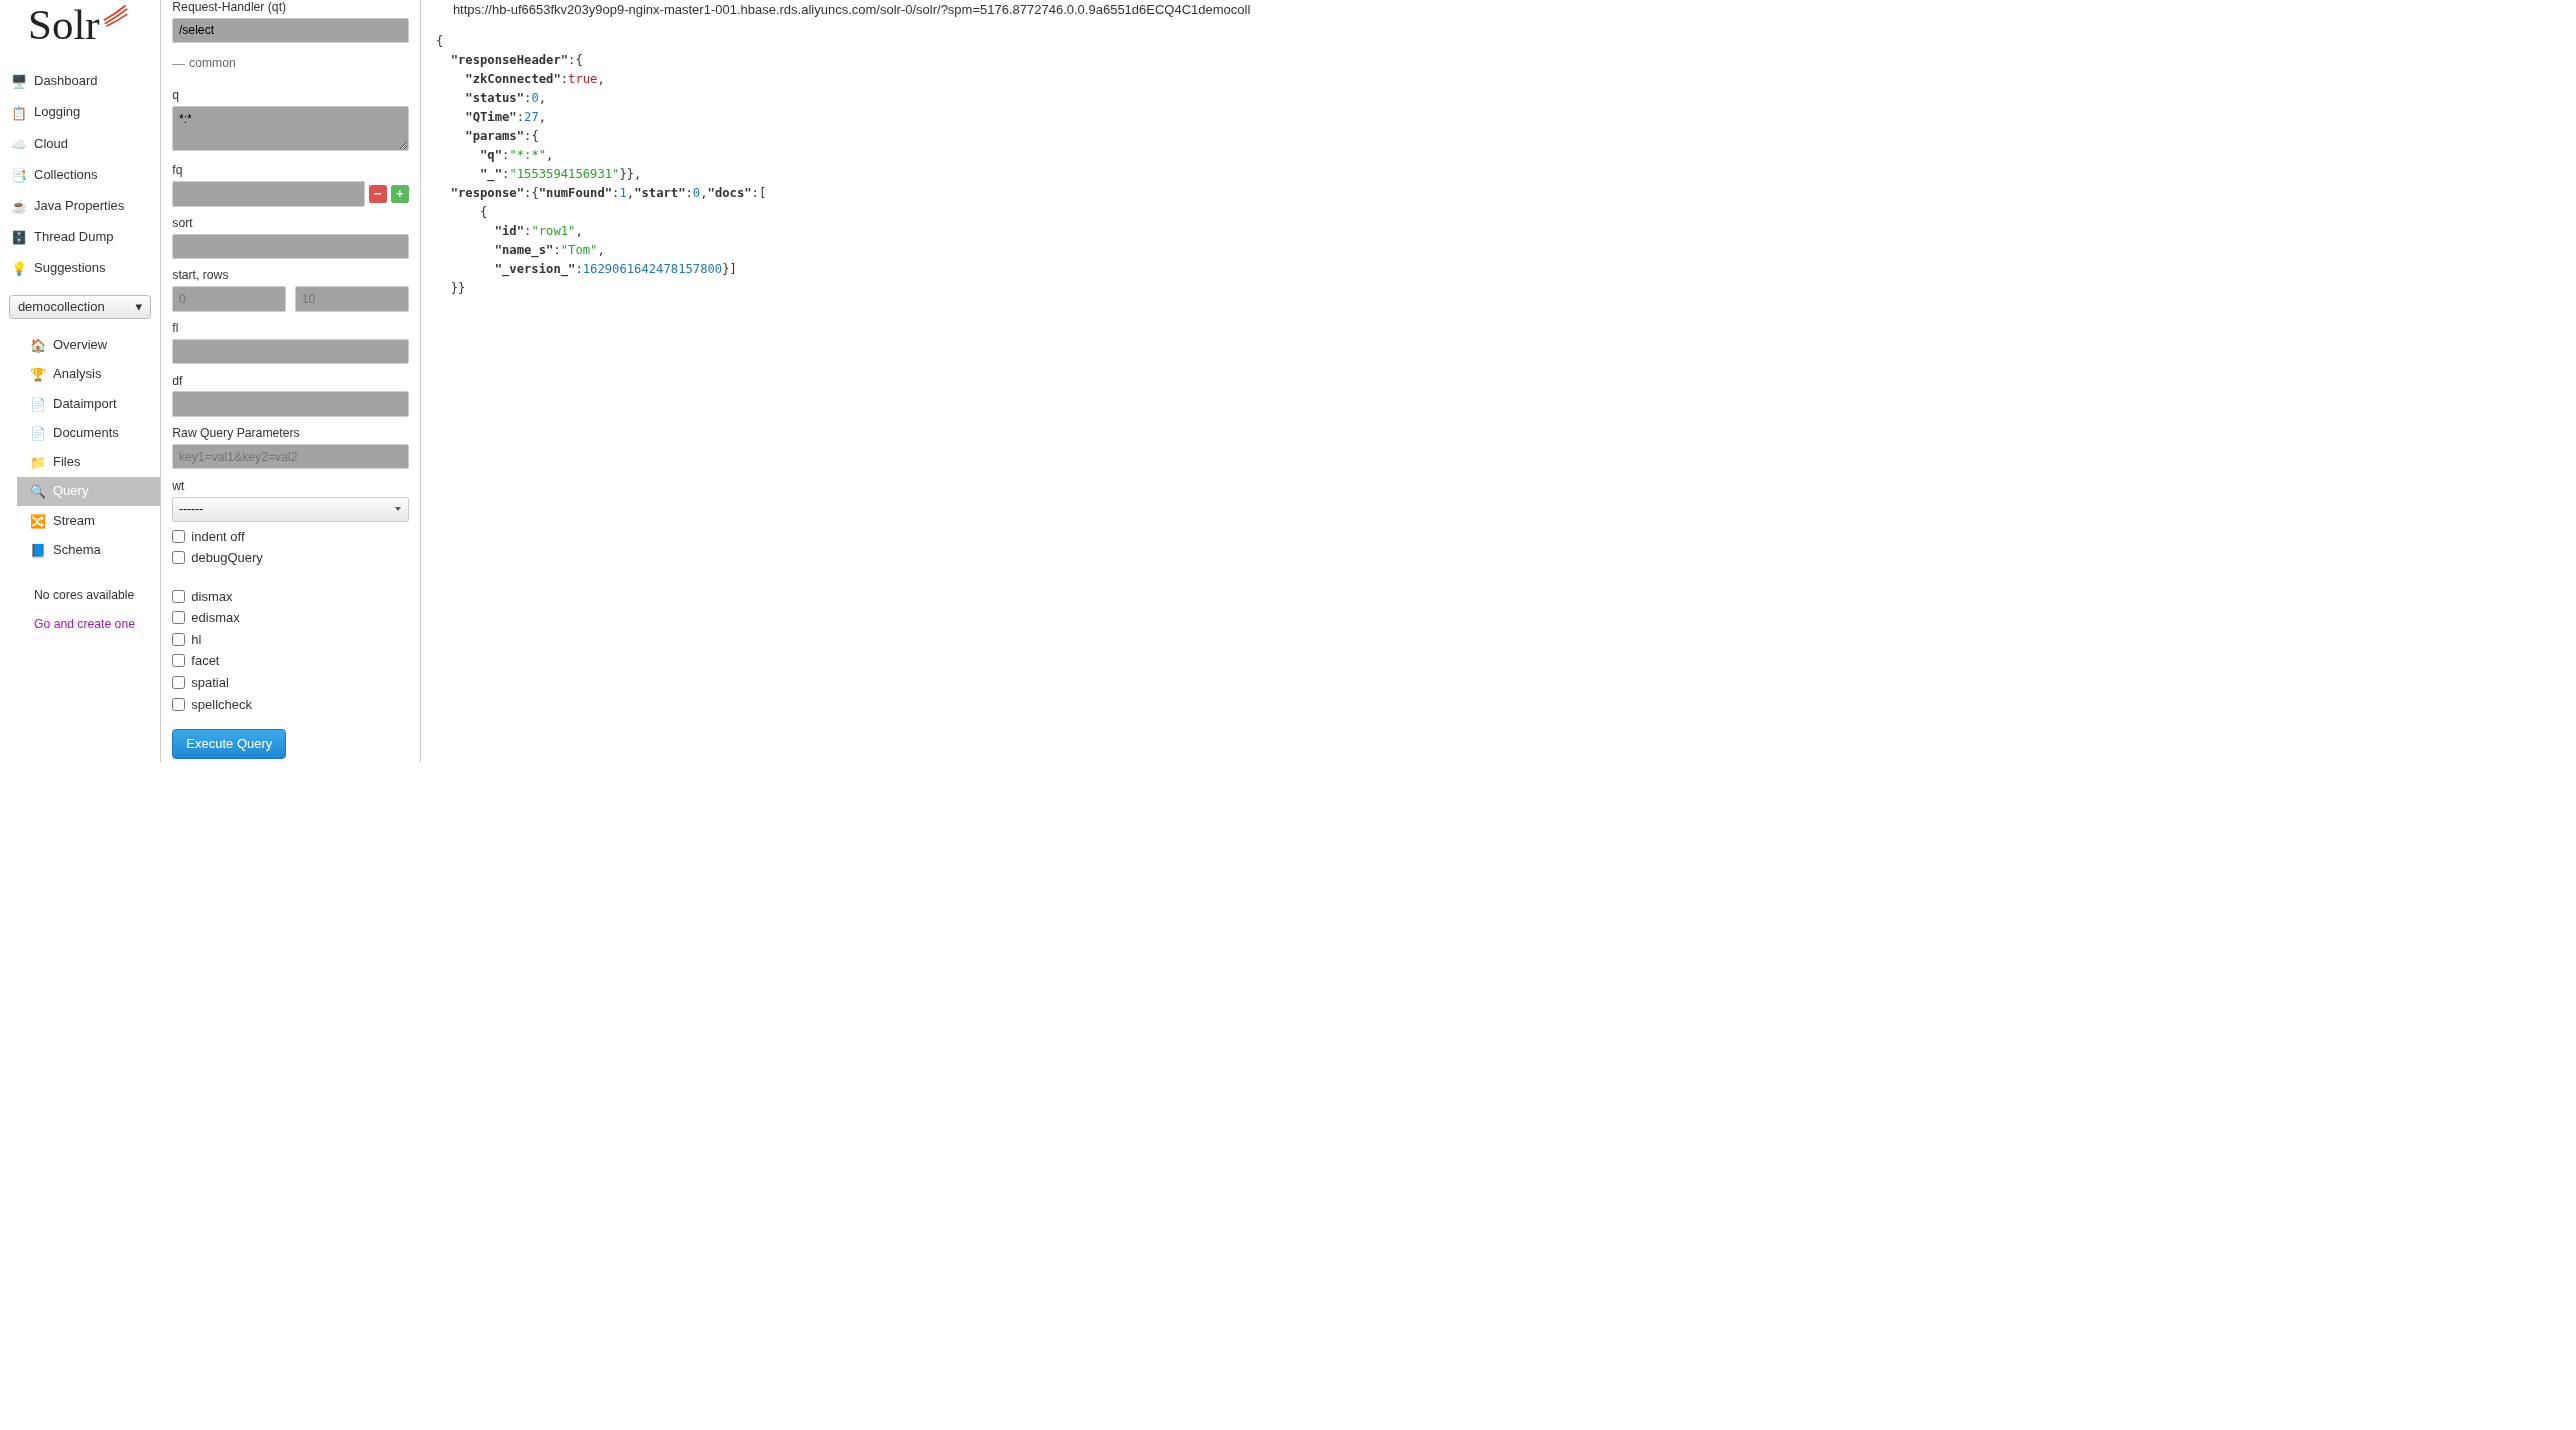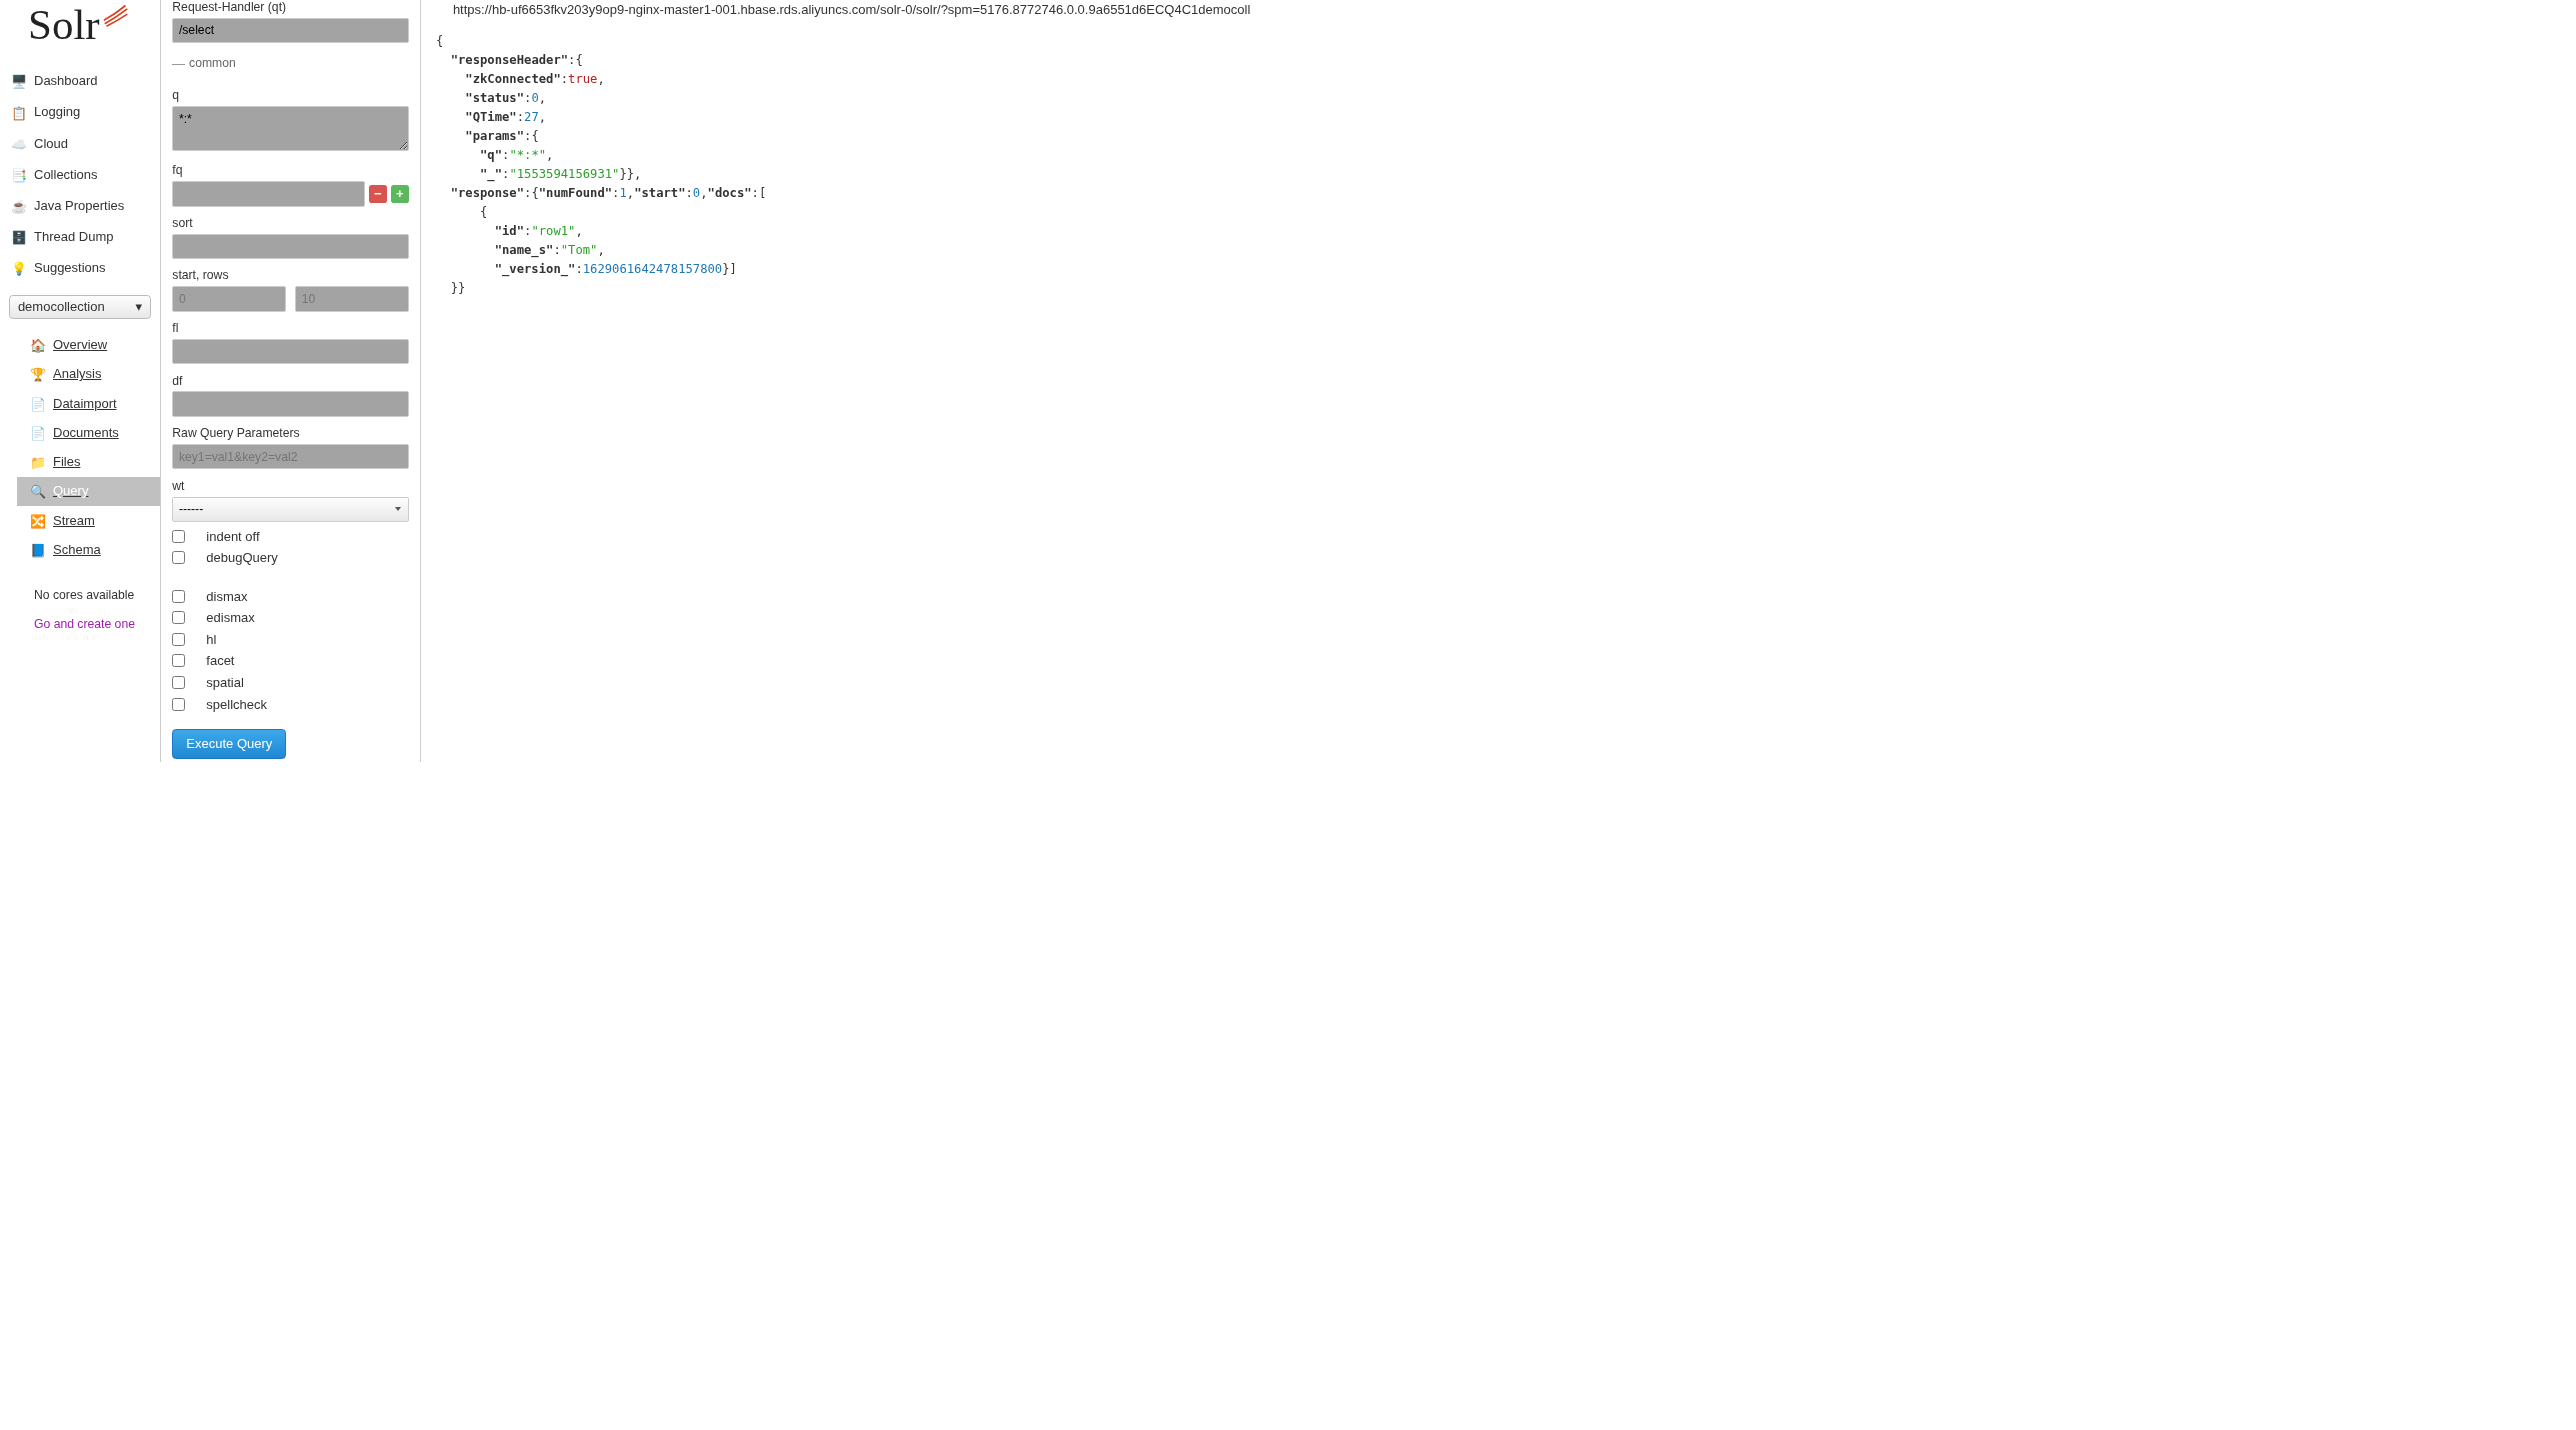--- a/index.html
+++ b/index.html
@@ -51,21 +51,21 @@
       border: 0.9px solid #bbb;
       border-radius: 3.8px;
       background: linear-gradient(#fdfdfd, #e8e8e8);
       padding: 3.8px 7.5px;
       cursor: pointer;
       display: flex;
       justify-content: space-between;
       align-items: center;
       font-size: 13px;
     }
-    .sub-nav { list-style: none; margin-left: 17px; text-decoration: underline; }
+    .sub-nav { list-style: none; margin-left: 17px; }
     .sub-nav-item {
       padding: 6.6px 9.4px 6.6px 36px;
       cursor: pointer;
       font-size: 13px;
       color: #333;
     }
     .sub-nav-item.active {
       background: #c0c0c0;
       color: #fff;
     }
@@ -167,21 +167,21 @@
       width: 0; height: 0;
       border-left: 3.8px solid transparent;
       border-right: 3.8px solid transparent;
       border-bottom: 4.7px solid #555;
       pointer-events: none;
     }
     .checkbox-row {
       display: flex;
       align-items: center;
       margin-top: 6.6px;
-      gap: 21px;
+      gap: 6px;
     }
     .checkbox-row input { width: 13px; height: 13px; }
     .checkbox-row label { font-size: 13px; }
     .execute-btn {
       margin-top: 17px;
       background: linear-gradient(#3da8e8, #1e88d6);
       color: #fff;
       border: 0.9px solid #1e77c0;
       border-radius: 3.8px;
       padding: 6.6px 13px;

